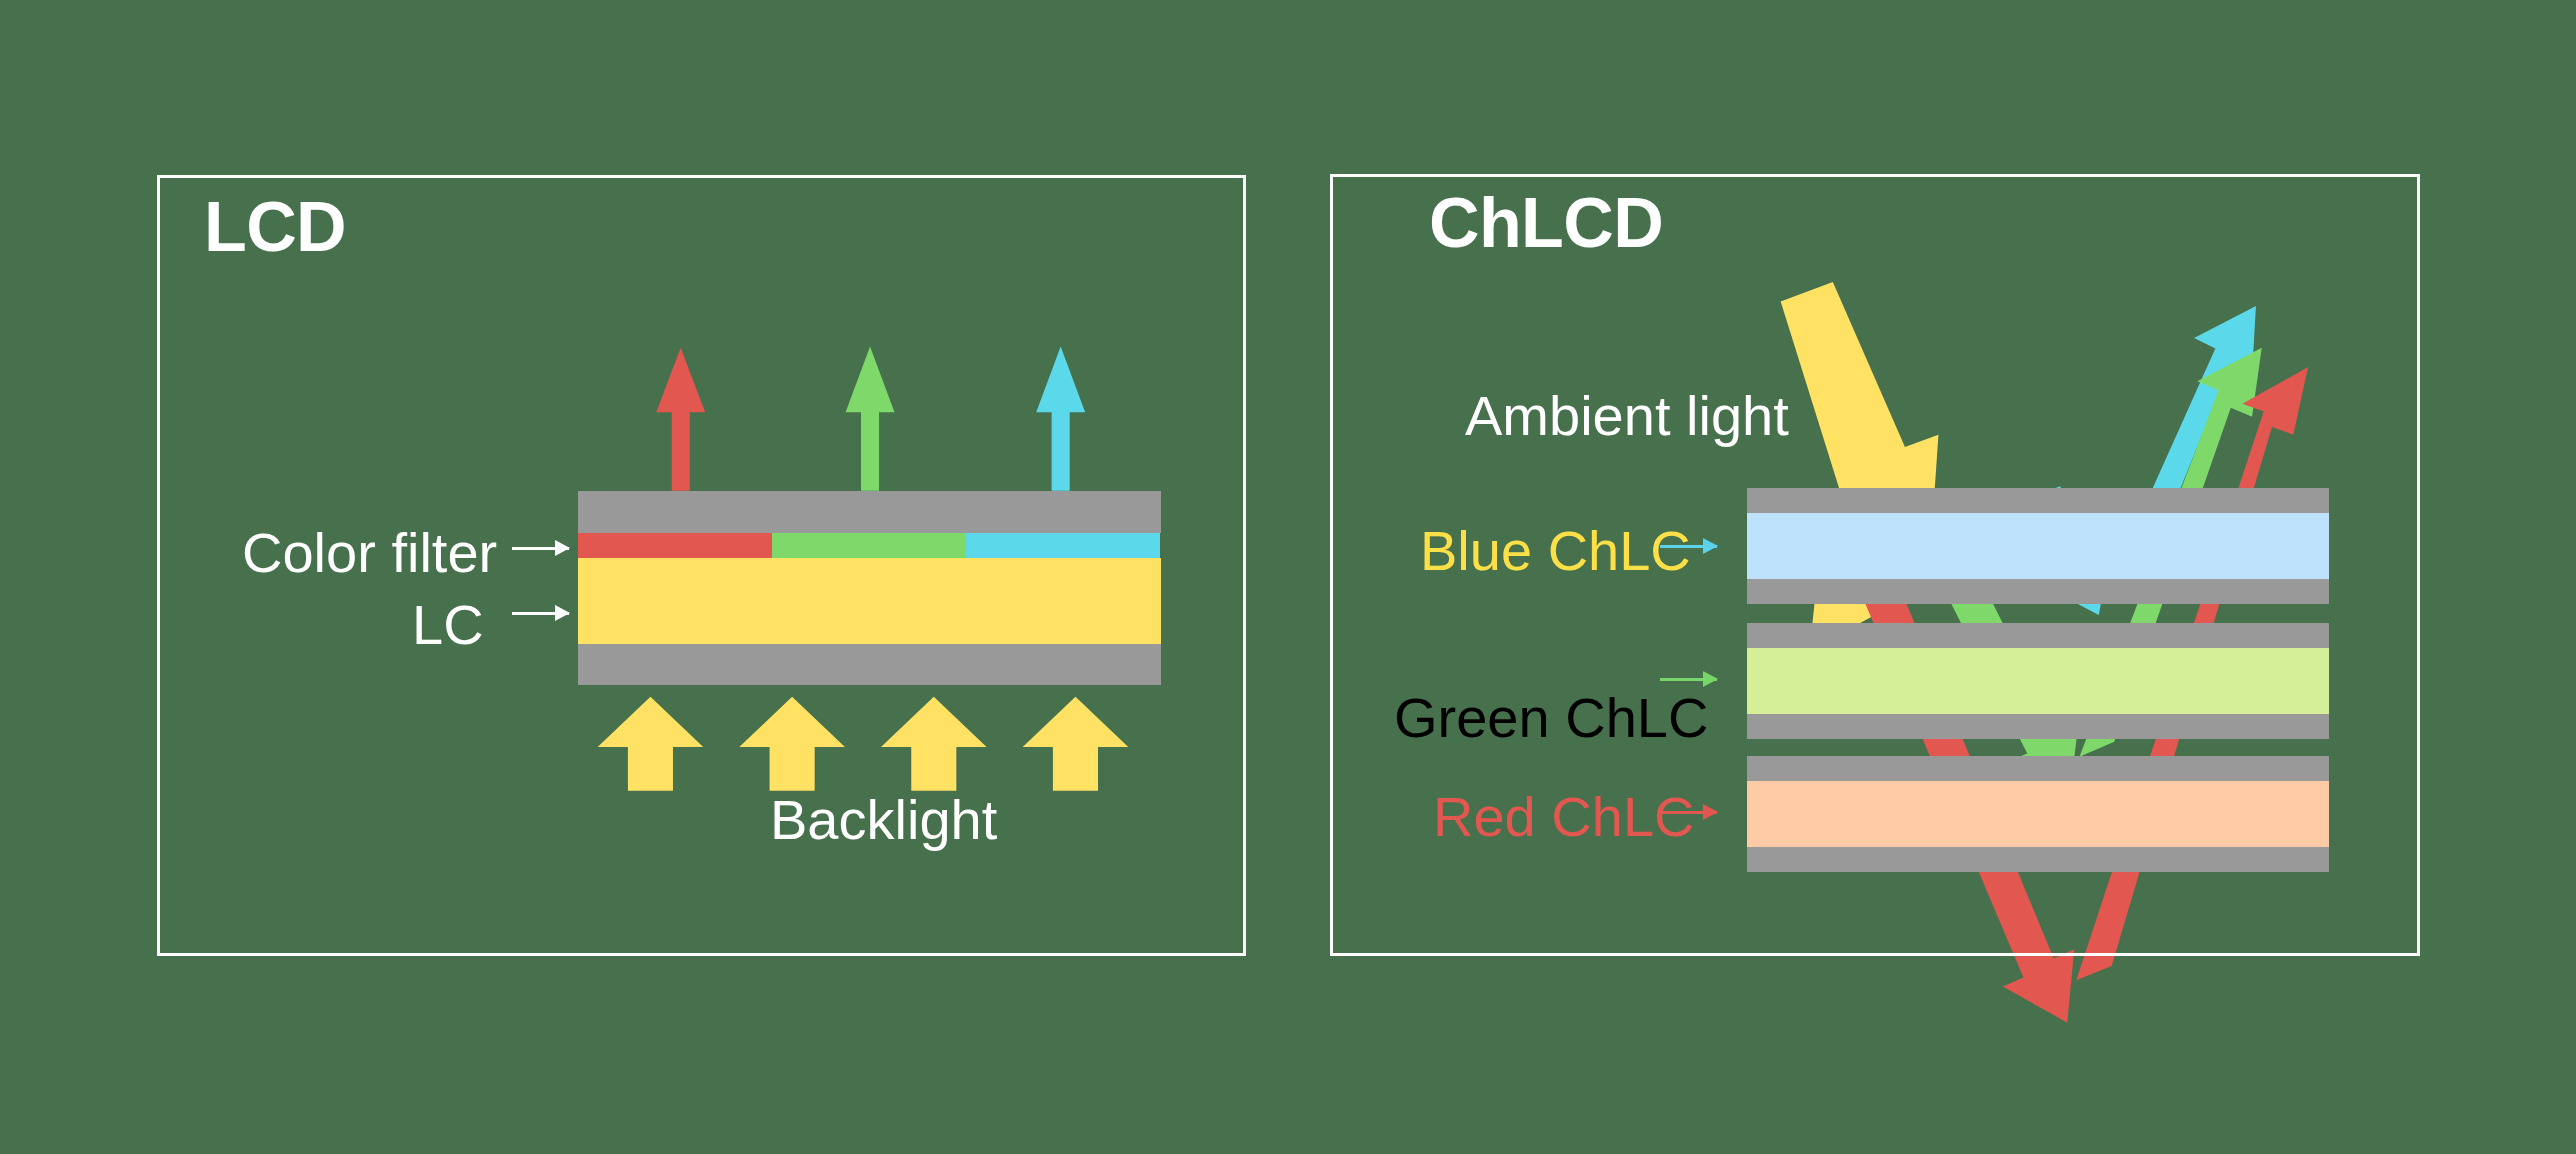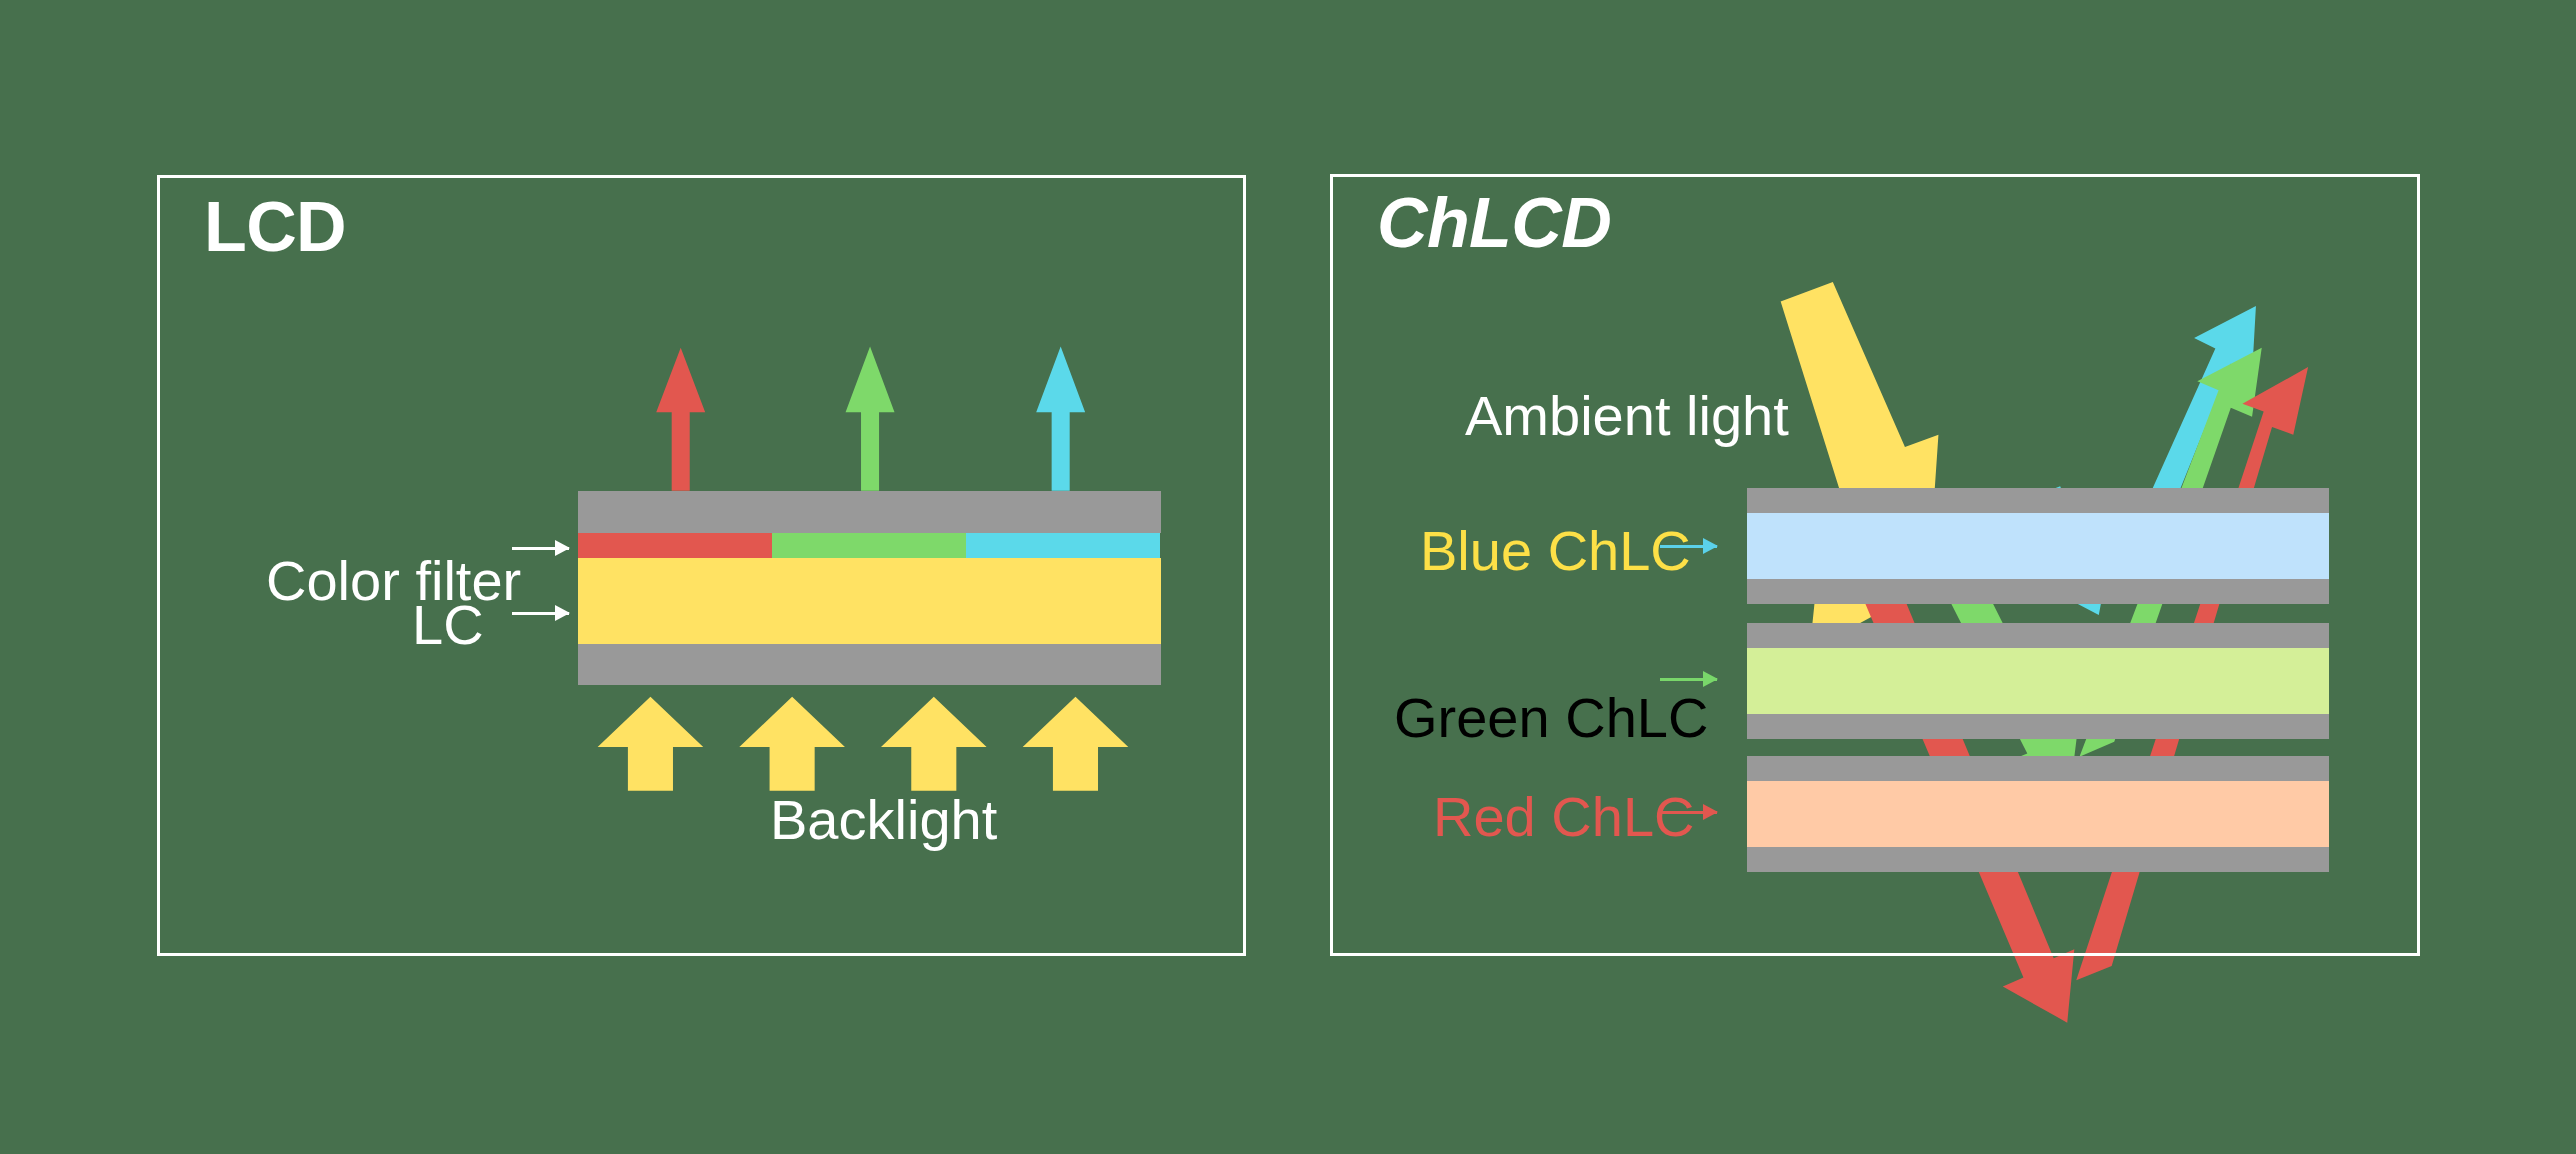--- a/index.html
+++ b/index.html
@@ -15,21 +15,21 @@
   
   .panel{position:absolute;border:3.2px solid #ffffff;box-sizing:border-box;}
   #panel-lcd{left:157px;top:175px;width:1089px;height:781px;}
   #panel-chlcd{left:1330px;top:174px;width:1090px;height:782px;}
 
   .panel-title{
     position:absolute;color:#ffffff;font-weight:bold;
     font-size:70px;letter-spacing:-0.6px;line-height:1;
   }
   #title-lcd{left:204px;top:192px;}
-  #title-chlcd{left:1377px;top:188px;font-style:italic;}
+  #title-chlcd{left:1429px;top:188px;}
 
   
   .label{
     position:absolute;color:#ffffff;font-size:56px;
     line-height:1;white-space:nowrap;
   }
   .label.c-blue{color:#fde047;}
   .label.c-green{color:#000000;margin-top:34px;}
   .label.c-red{color:#e2574f;}
 
@@ -131,21 +131,21 @@
     <div class="lcd-layer" id="lcd-glass-top"></div>
     <div class="lcd-layer" id="lcd-cf">
       <div class="seg r" style="width:194px"></div>
       <div class="seg g" style="width:194px"></div>
       <div class="seg b" style="width:194px"></div>
     </div>
     <div class="lcd-layer" id="lcd-lc"></div>
     <div class="lcd-layer" id="lcd-glass-bot"></div>
   </div>
 
-  <div class="label" style="left:266px;top:525px;margin-top:28px;">Color filter</div>
+  <div class="label" style="left:242px;top:525px;">Color filter</div>
   <div class="leader" style="left:512px;top:546px;width:57px;">
     <div class="shaft" style="background:#ffffff;"></div>
     <div class="head" style="border-left:15.5px solid #ffffff;"></div>
   </div>
 
   <div class="label" style="left:412px;top:589px;margin-top:8px;">LC</div>
   <div class="leader" style="left:512px;top:611px;width:57px;">
     <div class="shaft" style="background:#ffffff;"></div>
     <div class="head" style="border-left:15.5px solid #ffffff;"></div>
   </div>

